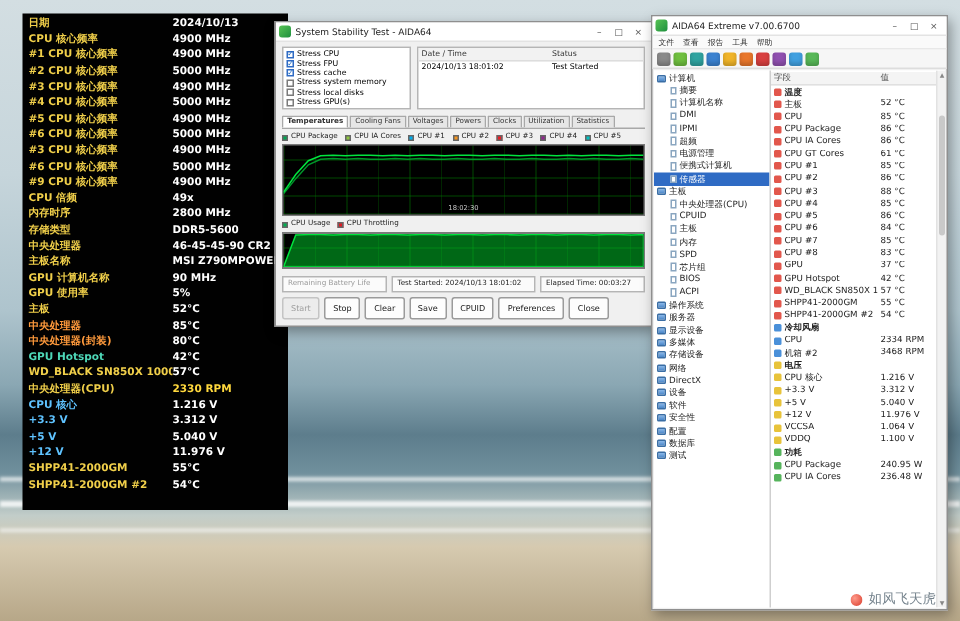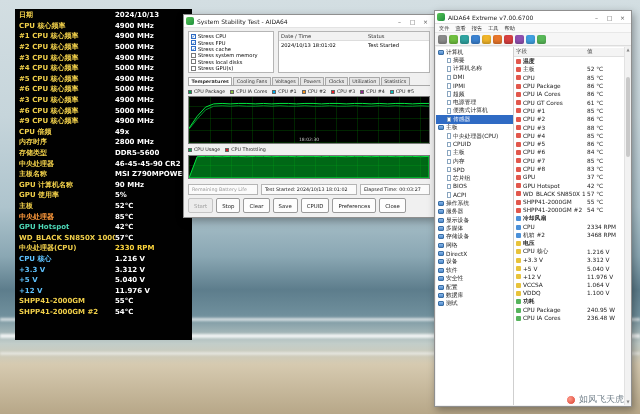--- a/index.html
+++ b/index.html
@@ -207,20 +207,24 @@
       <div class="osd-row">
         <span class="lbl">主板</span>
         <span class="val">52°C</span>
       </div>
 
       <div class="osd-row">
         <span class="lbl" style="color: rgb(255, 154, 60);">中央处理器</span>
         <span class="val">85°C</span>
       </div>
 
+      <div class="osd-row">
+        <span class="lbl" style="color: rgb(255, 154, 60);">中央处理器(封装)</span>
+        <span class="val">80°C</span>
+      </div>
 
       <div class="osd-row">
         <span class="lbl" style="color: rgb(78, 216, 184);">GPU Hotspot</span>
         <span class="val">42°C</span>
       </div>
 
       <div class="osd-row">
         <span class="lbl">WD_BLACK SN850X 1000GB</span>
         <span class="val">57°C</span>
       </div>

